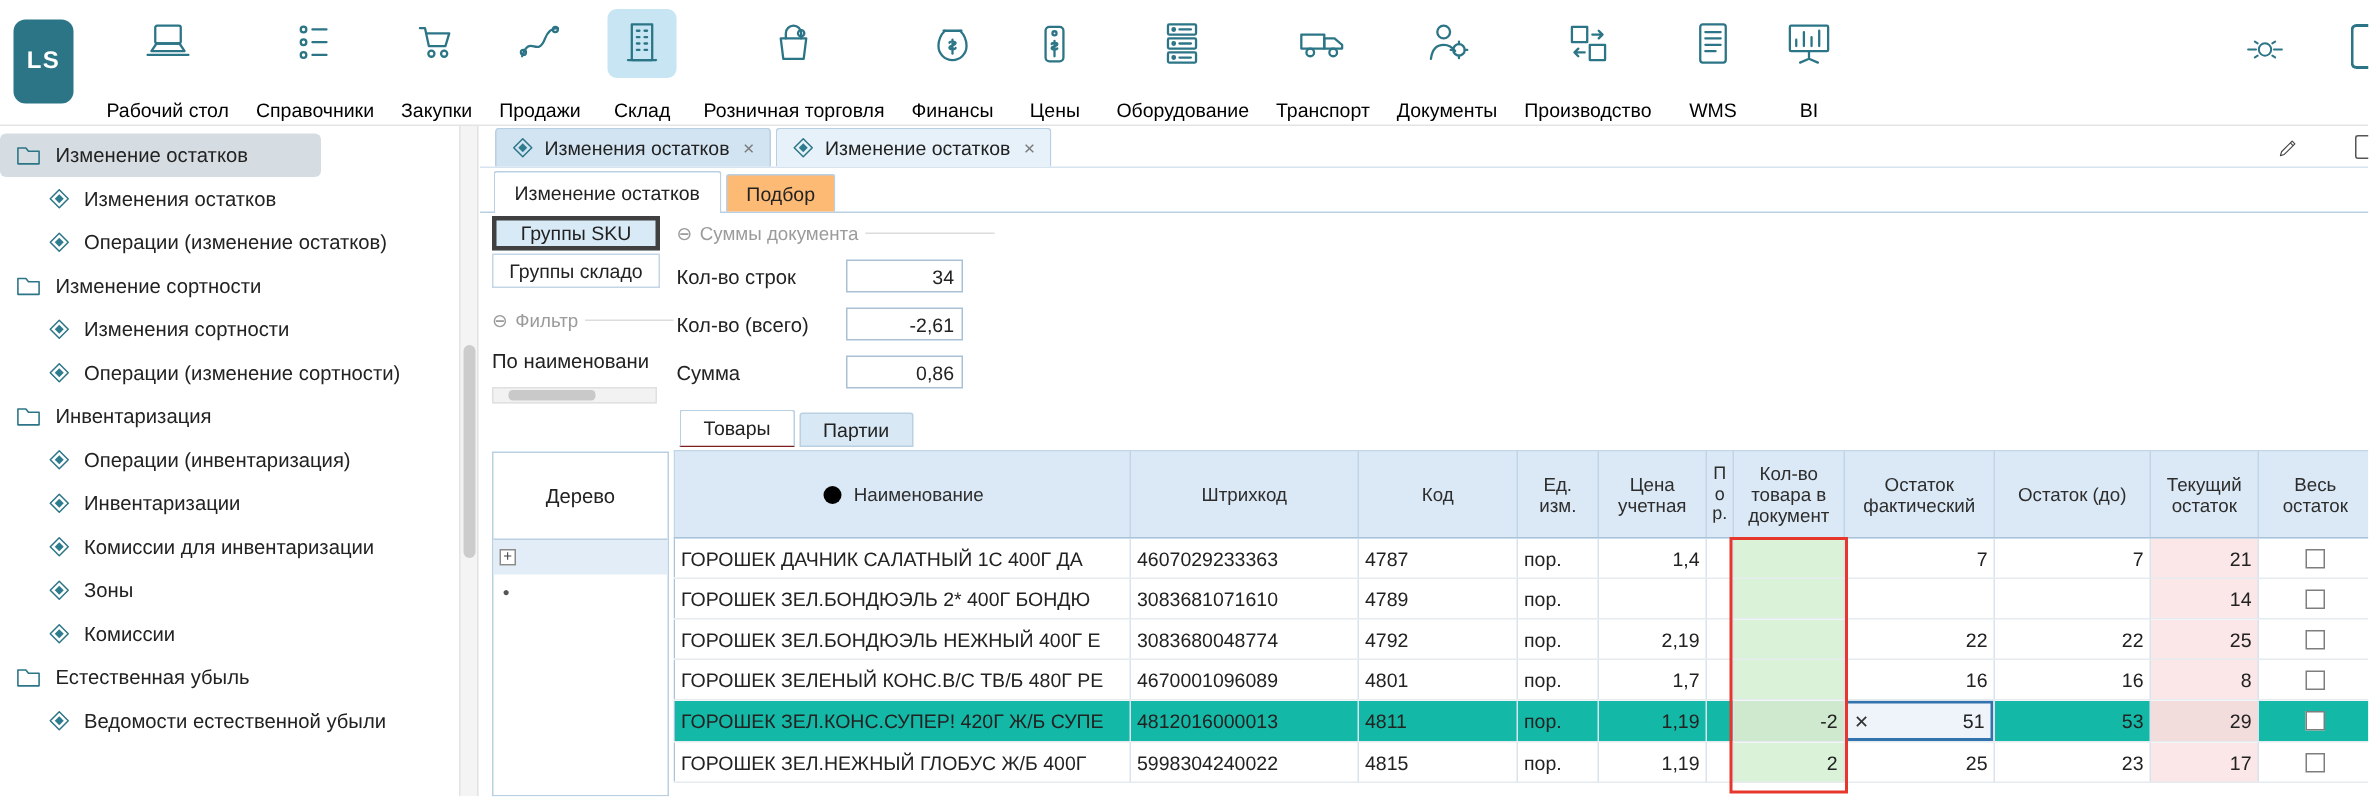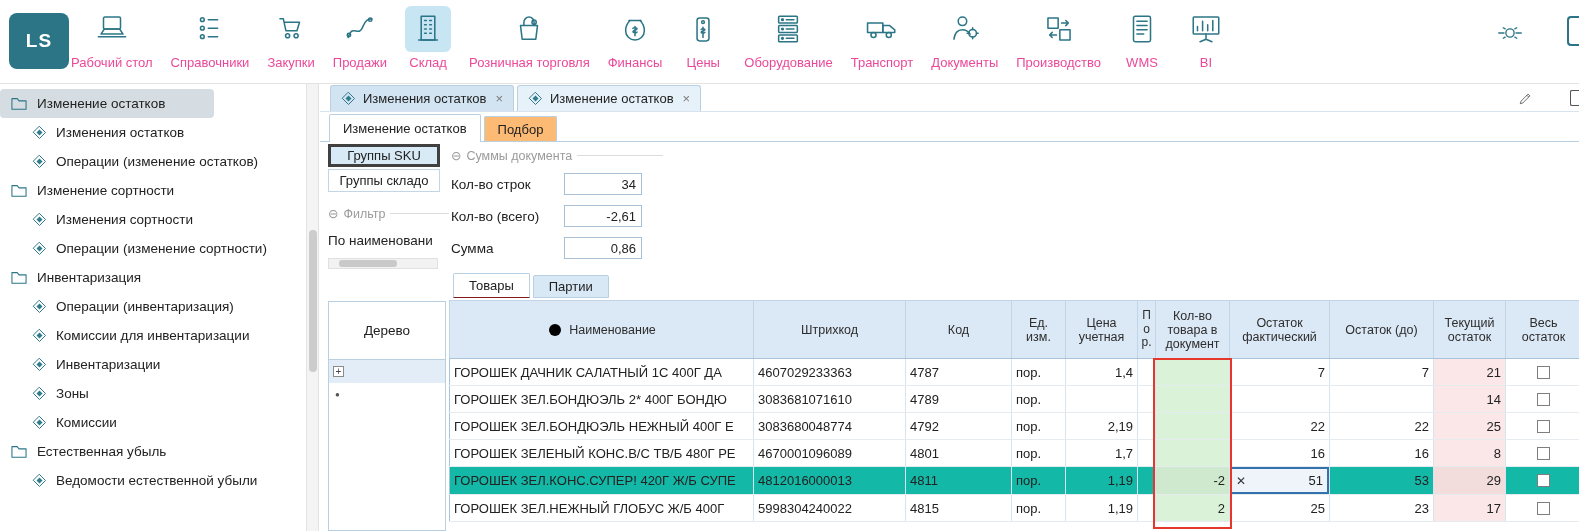--- a/index.html
+++ b/index.html
@@ -16,27 +16,27 @@
   .ic-folder *{fill:none;stroke:#2b7586;stroke-width:2.4;stroke-linejoin:round}
   .fillpath{fill:#2e7d8f !important;stroke:none !important}
   .ic-sort{width:16px;height:16px;display:block}
   .ic-pencil{width:19px;height:19px;display:block}
   .ic-pencil *{fill:none;stroke:#444;stroke-width:1.6;stroke-linejoin:round}
   .ic-bright{width:30px;height:30px;display:block}
   .ic-bright *{fill:none;stroke:#2b7586;stroke-width:1.8;stroke-linecap:round}
 
   
   .toolbar{position:absolute;top:0;left:0;width:1579px;height:84px;background:#fff;border-bottom:1px solid #e4e4e4}
-  .logo{position:absolute;left:9px;top:13px;width:60px;height:56px;background:#2b7586;border-radius:8px;color:#fff;
-        display:flex;align-items:center;justify-content:center;font-weight:bold;font-size:19px;letter-spacing:1px}
+  .logo{position:absolute;left:9px;top:13px;width:40px;height:56px;background:#2b7586;border-radius:8px;color:#fff;
+        display:flex;align-items:center;justify-content:center;font-weight:bold;font-size:16px;letter-spacing:1px}
   .tb-items{position:absolute;left:62px;top:3px;display:flex;align-items:flex-start}
   .tb-item{display:flex;flex-direction:column;align-items:center;padding:3px 9px;cursor:pointer}
   .tb-iconbox{width:46px;height:46px;display:flex;align-items:center;justify-content:center;border-radius:6px}
   .tb-item.selected .tb-iconbox{background:#c8e5f3}
-  .tb-label{font-size:13px;margin-top:3px;white-space:nowrap;color:#ec4899}
+  .tb-label{font-size:13px;margin-top:14px;white-space:nowrap;color:#000000}
   .tb-right{position:absolute;right:54px;top:18px}
   .tb-clip{position:absolute;right:-4px;top:16px;width:16px;height:30px;border:2px solid #2b7586;border-radius:4px;border-right:none}
 
   
   .sidebar{position:absolute;top:84px;left:0;width:306px;bottom:0;background:#fff;padding-top:5px}
   .sb-item{display:flex;align-items:center;gap:9px;height:29px;padding-left:10px;font-size:13.5px;cursor:pointer;white-space:nowrap}
   .sb-item.child{padding-left:32px}
   .sb-item.selected{background:#d6dde2;border-radius:4px;margin-right:92px}
   .sb-scroll{position:absolute;top:84px;left:306px;width:13px;bottom:0;background:#f4f4f4;border-left:1px solid #e3e3e3;border-right:1px solid #e3e3e3}
   .sb-thumb{position:absolute;top:146px;left:2px;width:8px;height:142px;background:#cccccc;border-radius:4px}
@@ -399,29 +399,29 @@
           </svg>
         </span>
       <span>Операции (инвентаризация)</span>
     </div>
     <div class="sb-item child">
       <span>
           <svg class="ic-sm">
             <use href="#sym-diamond"></use>
           </svg>
         </span>
+      <span>Инвентаризации</span>
+    </div>
+    <div class="sb-item child">
+      <span>
+          <svg class="ic-sm">
+            <use href="#sym-diamond"></use>
+          </svg>
+        </span>
       <span>Комиссии для инвентаризации</span>
-    </div>
-    <div class="sb-item child">
-      <span>
-          <svg class="ic-sm">
-            <use href="#sym-diamond"></use>
-          </svg>
-        </span>
-      <span>Инвентаризации</span>
     </div>
     <div class="sb-item child">
       <span>
           <svg class="ic-sm">
             <use href="#sym-diamond"></use>
           </svg>
         </span>
       <span>Зоны</span>
     </div>
     <div class="sb-item child">

